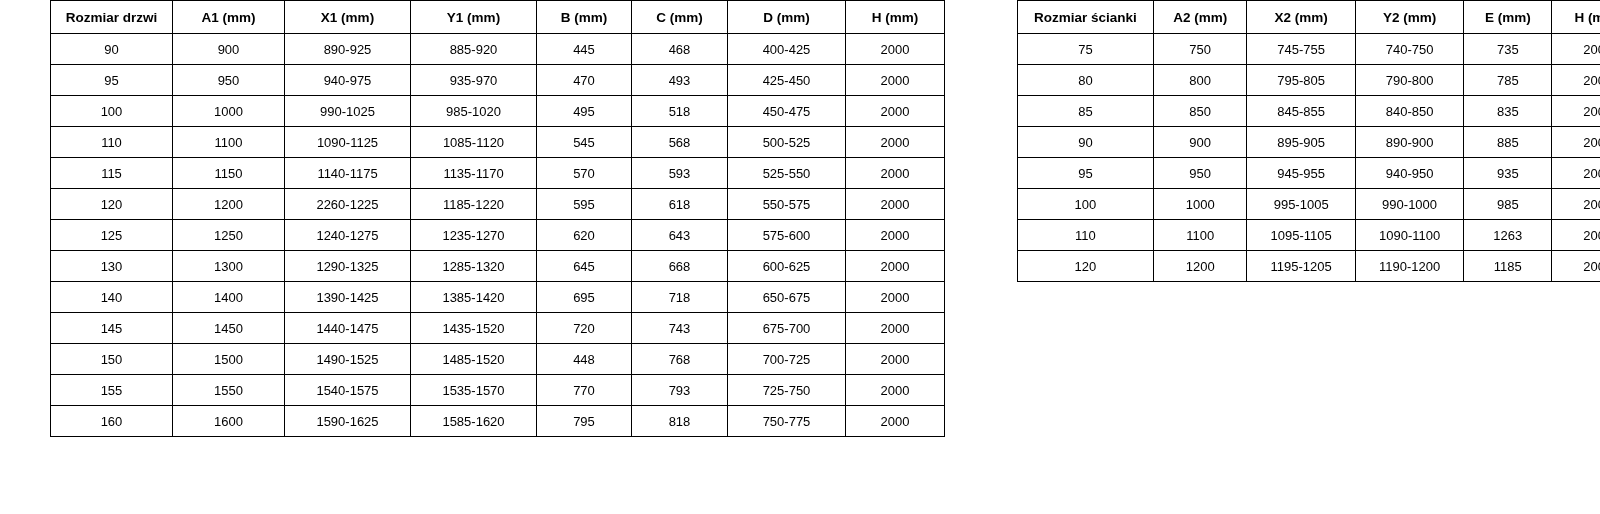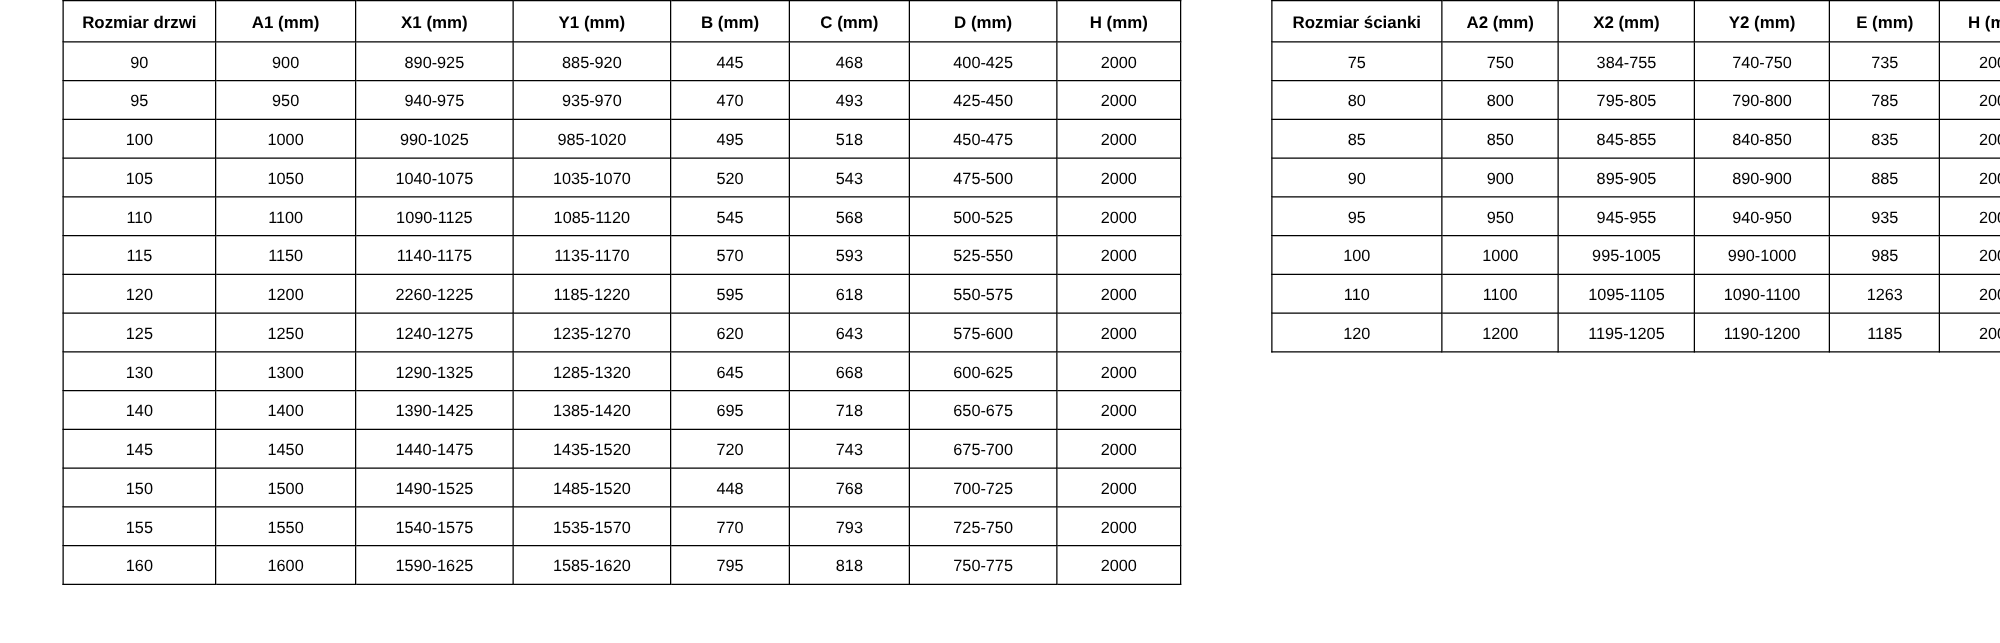--- a/index.html
+++ b/index.html
@@ -119,30 +119,20 @@
             <td>100</td>
             <td>1000</td>
             <td>990-1025</td>
             <td>985-1020</td>
             <td>495</td>
             <td>518</td>
             <td>450-475</td>
             <td>2000</td>
           </tr>
           <tr>
-            <td>105</td>
-            <td>1050</td>
-            <td>1040-1075</td>
-            <td>1035-1070</td>
-            <td>520</td>
-            <td>543</td>
-            <td>475-500</td>
-            <td>2000</td>
-          </tr>
-          <tr>
             <td>110</td>
             <td>1100</td>
             <td>1090-1125</td>
             <td>1085-1120</td>
             <td>545</td>
             <td>568</td>
             <td>500-525</td>
             <td>2000</td>
           </tr>
           <tr>
@@ -256,21 +246,21 @@
             <th>X2 (mm)</th>
             <th>Y2 (mm)</th>
             <th>E (mm)</th>
             <th>H (mm)</th>
           </tr>
       </thead>
       <tbody id="wall-body">
           <tr>
             <td>75</td>
             <td>750</td>
-            <td>384-755</td>
+            <td>745-755</td>
             <td>740-750</td>
             <td>735</td>
             <td>2000</td>
           </tr>
           <tr>
             <td>80</td>
             <td>800</td>
             <td>795-805</td>
             <td>790-800</td>
             <td>785</td>

